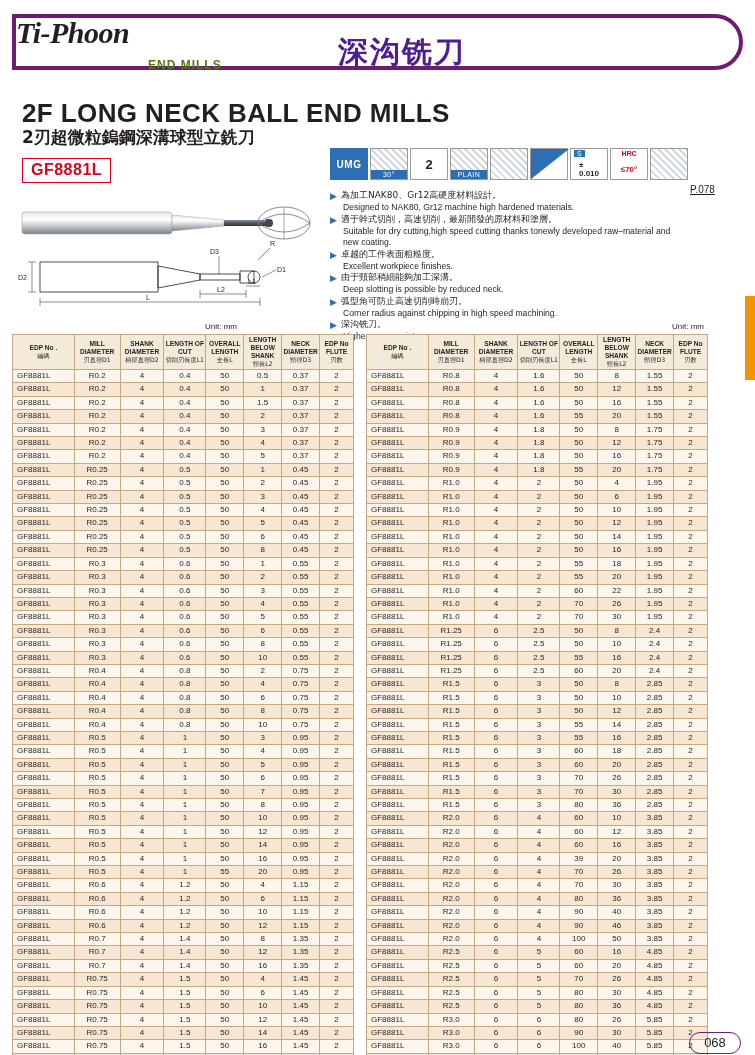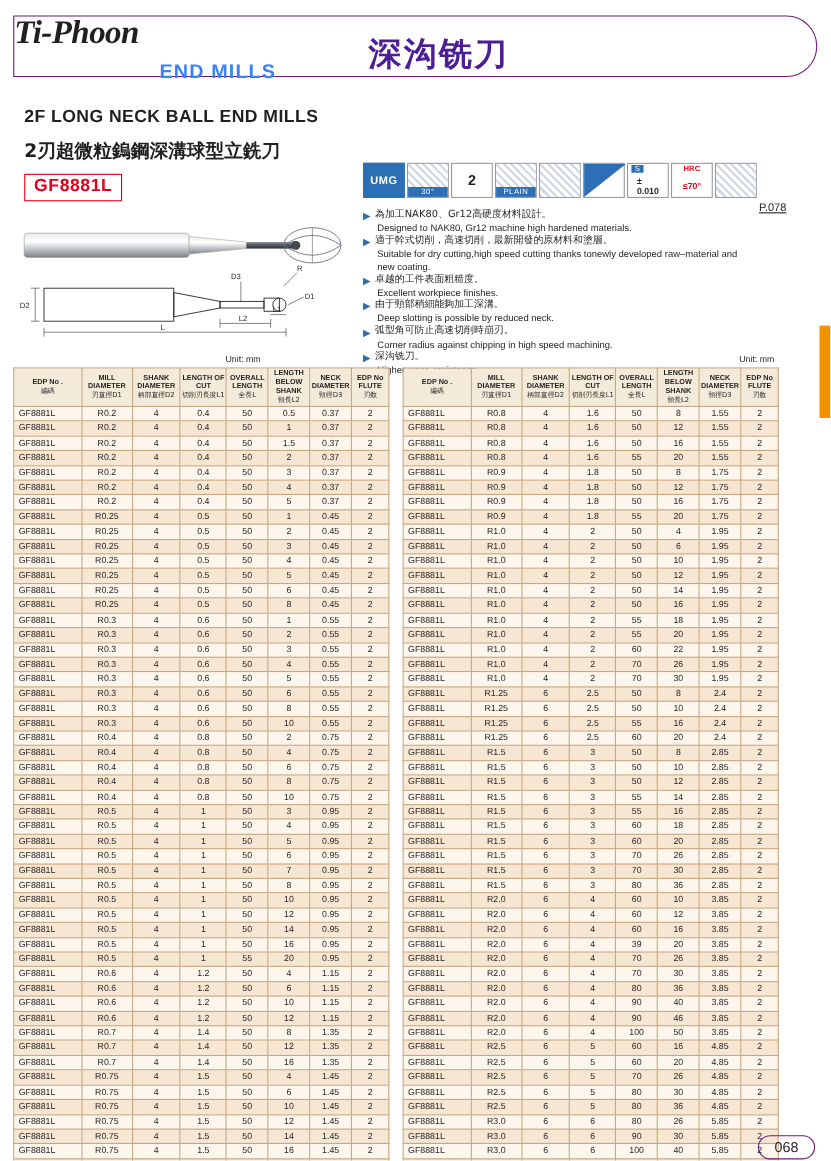--- a/index.html
+++ b/index.html
@@ -9,45 +9,45 @@
     background: #ffffff;
     font-family: "Liberation Sans", sans-serif;
     color: #231f20;
     position: relative;
     overflow: hidden;
   }
 
   
   .header {
     position: absolute; top: 14px; left: 12px; width: 731px; height: 56px;
-    border: 1px solid #701a75;
+    border: 4px solid #701a75;
     border-radius: 0 28px 28px 0;
     background: #fff;
   }
   .brand-ti {
     font-family: "Liberation Serif", serif;
     font-size: 30px; font-weight: bold; font-style: italic;
     color: #231f20; letter-spacing: -0.5px;
     line-height: 1;
   }
   .brand-sub {
     position:absolute; left: 132px; top: 40px;
-    font-size: 18px; font-weight: bold; letter-spacing: 1px; color:#3b82f6;
+    font-size: 12px; font-weight: bold; letter-spacing: 1px; color:#4d7c0f;
   }
   .brand-cn {
     position:absolute; left: 322px; top: 14px;
     font-size: 30px; font-weight: bold; color:#4c1d95;
     font-family: Liberation Mono, monospace;
     letter-spacing: 2px;
   }
 
   
   .title-en {
     position:absolute; left: 22px; top: 98px;
-    font-size: 16px; font-weight: bold; letter-spacing: 0.4px; color:#231f20;
+    font-size: 26px; font-weight: bold; letter-spacing: 0.4px; color:#231f20;
   }
   .title-cn {
     position:absolute; left: 22px; top: 126px;
     font-size: 17px; font-weight: bold; color:#231f20;
     font-family: "DejaVu Sans", sans-serif;
   }
   .code-box {
     position:absolute; left: 22px; top: 158px;
     border: 1.5px solid #e2001a; color:#e2001a;
     font-size: 16px; font-weight: bold;

